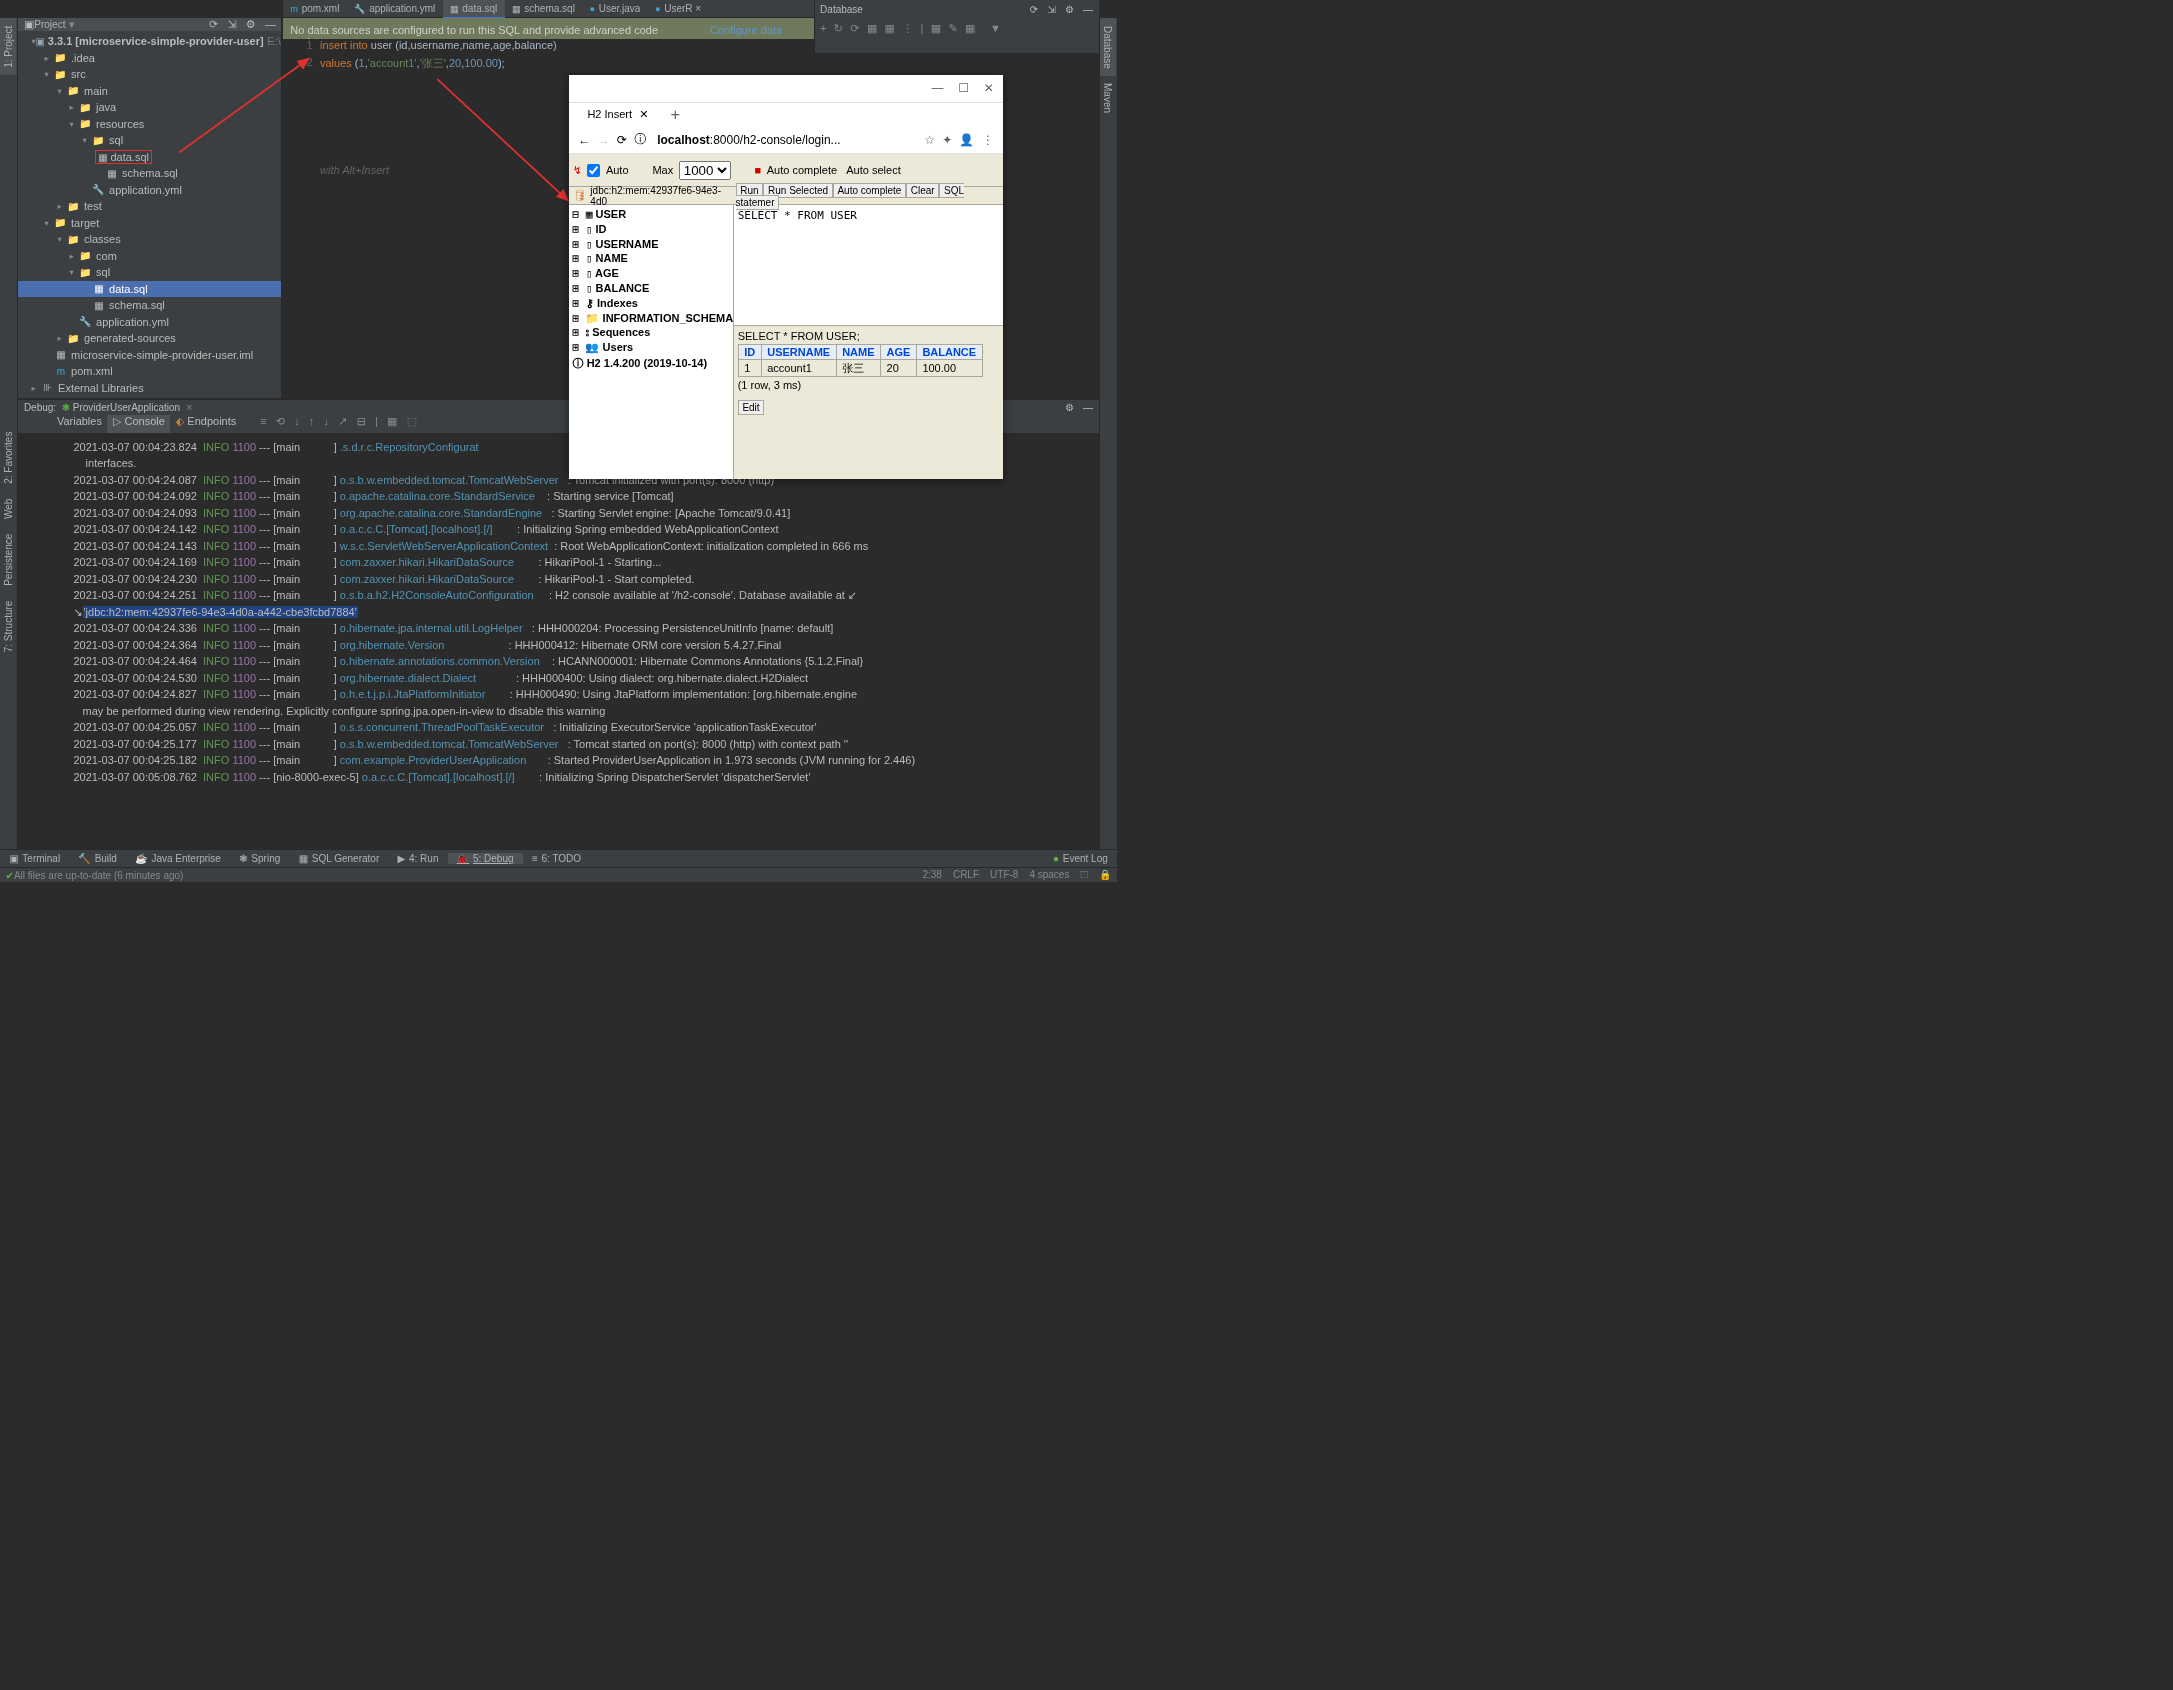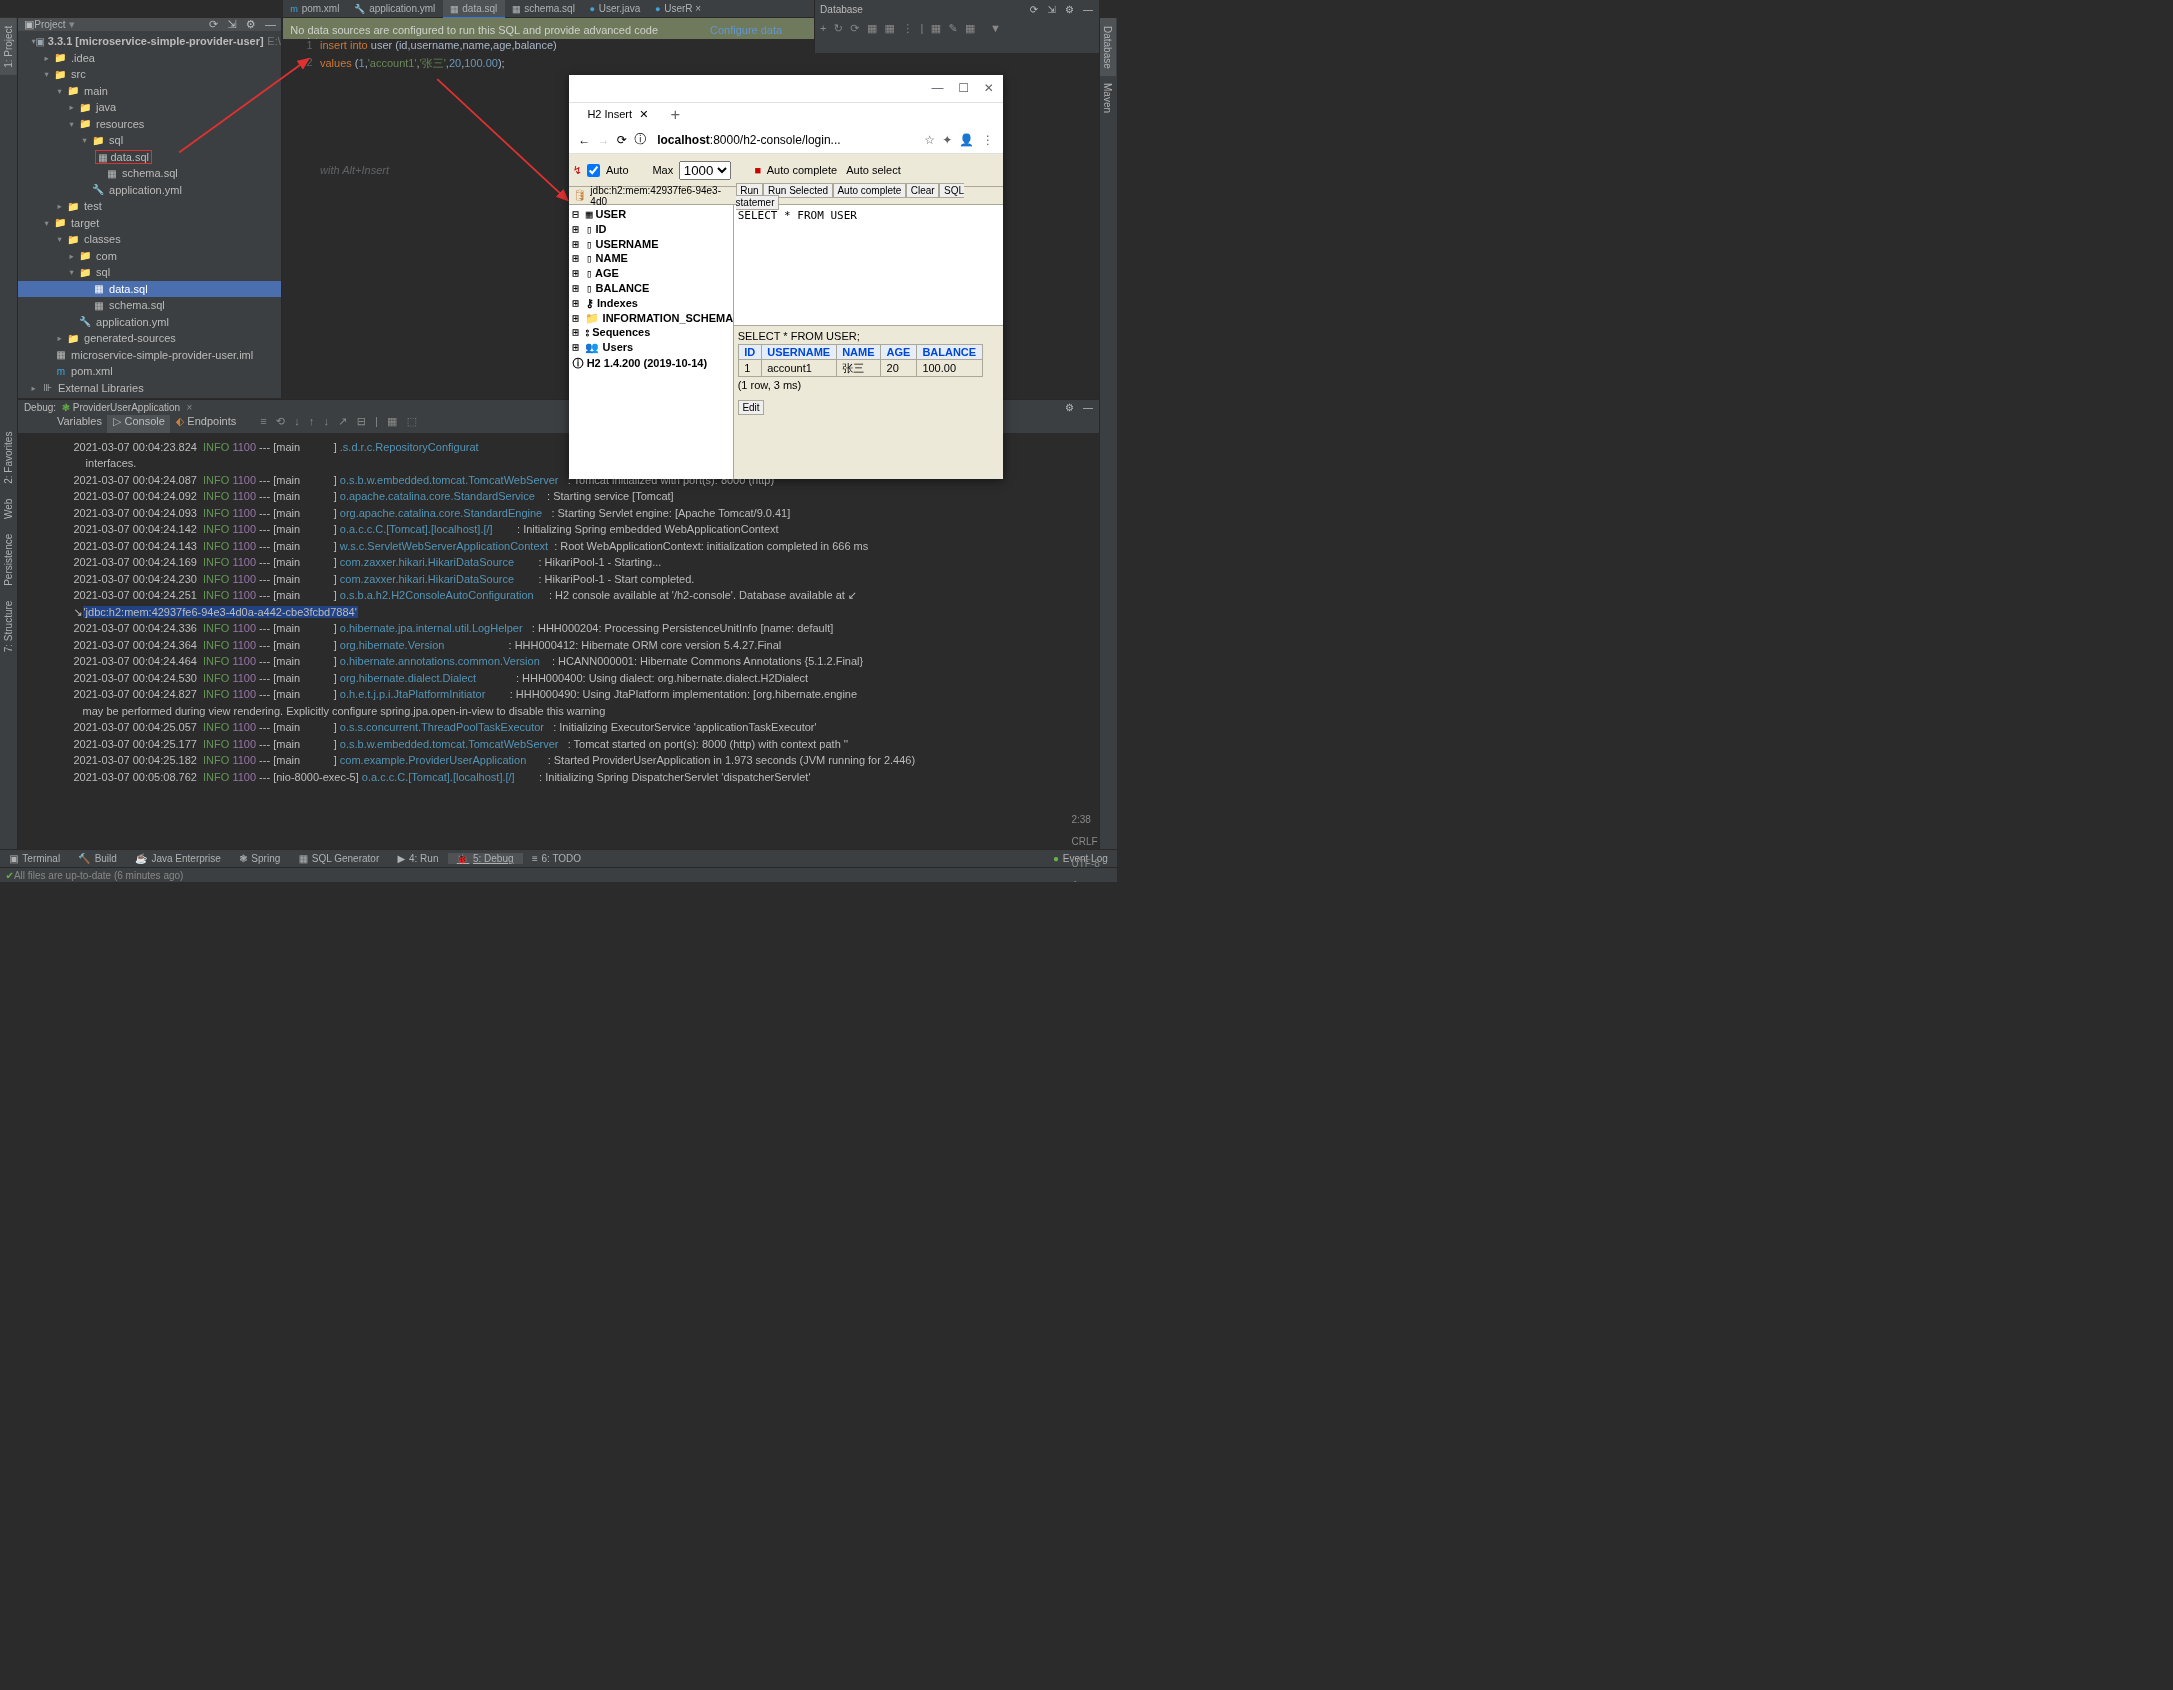--- a/index.html
+++ b/index.html
@@ -62,21 +62,21 @@
 .log-info { color: #629755; }
 .log-warn { color: #d6a841; }
 .log-class { color: #5394b5; }
 .log-highlight { background: #214283; padding: 0 0.9px; }
 
 
 .bottom-toolbar { position: absolute; left: 0; right: 0; bottom: 14.7px; height: 18.4px; background: #3c3f41; display: flex; align-items: center; border-top: 0.9px solid #282828; }
 .bottom-tab { padding: 0 9.2px; font-size: 10px; color: #afb1b3; cursor: pointer; display: flex; align-items: center; gap: 3.7px; }
 .bottom-tab.active { background: #4e5254; text-decoration: underline; }
 .status-bar { position: absolute; left: 0; right: 0; bottom: 0; height: 14.7px; background: #3c3f41; display: flex; align-items: center; padding: 0 5.5px; font-size: 10px; color: #888; border-top: 0.9px solid #282828; }
-.status-right { margin-left: auto; display: flex; gap: 11px; flex-direction: column; }
+.status-right { margin-left: auto; display: flex; gap: 11px; }
 
 
 .h2-window { position: absolute; left: 569px; top: 75px; width: 434px; height: 404px; background: #fff; color: #000; box-shadow: 0 1.8px 9.2px rgba(0,0,0,0.5); font-size: 12px; }
 .h2-titlebar { height: 27.5px; background: #fff; display: flex; align-items: center; padding: 0 9.2px; border-bottom: 0.9px solid #e0e0e0; }
 .h2-tabrow { height: 24px; display: flex; align-items: center; padding: 0 9.2px; gap: 7.3px; }
 .h2-tab { padding: 1.8px 9.2px; font-size: 11px; }
 .h2-close { margin-left: 7.3px; cursor: pointer; }
 .h2-newtab { margin-left: 5.5px; cursor: pointer; font-size: 16.5px; color: #5f6368; }
 .h2-addrbar { height: 27.5px; display: flex; align-items: center; padding: 0 9.2px; gap: 7.3px; border-bottom: 0.9px solid #e0e0e0; }
 .h2-addr { flex: 1; padding: 1.8px 3.7px; font-size: 12px; white-space: nowrap; overflow: hidden; text-overflow: ellipsis; }

